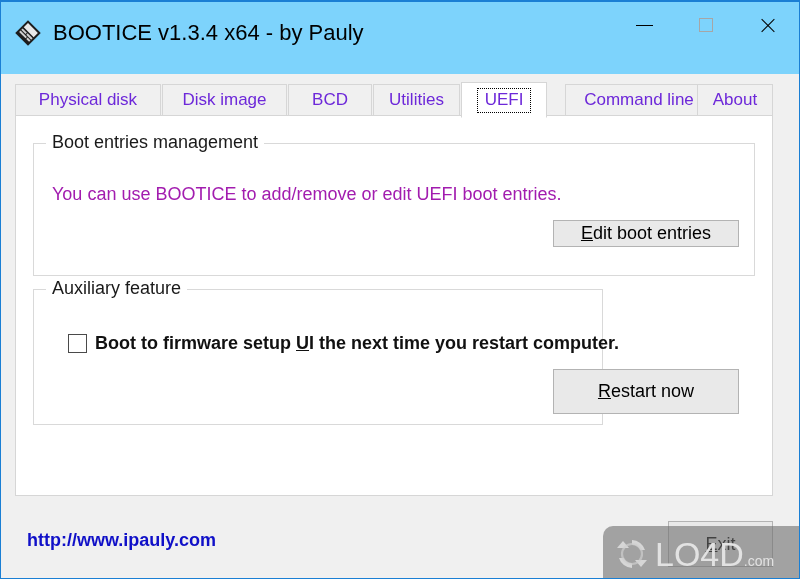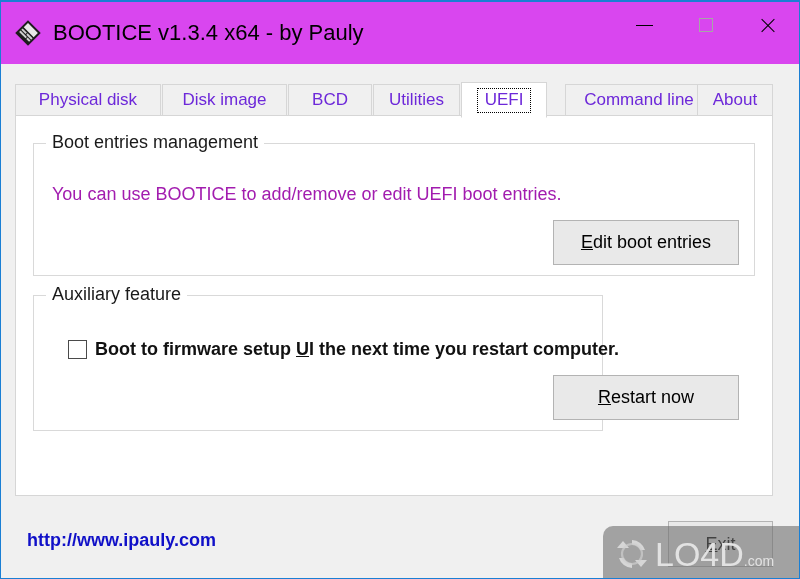--- a/index.html
+++ b/index.html
@@ -25,22 +25,22 @@
     border-top: 2px solid #1a7fd4;
     background: #f0f0f0;
     overflow: hidden;
   }
 
   
   .titlebar {
     position: absolute;
     left: 0; top: 0;
     right: 0;
-    height: 62px;
-    background: #d946ef;
+    height: 72px;
+    background: #7dd3fc;
     display: flex;
     align-items: flex-start;
   }
   .title-left {
     display: flex;
     align-items: center;
     height: 62px;
     padding-left: 12px;
     flex: 1 1 auto;
     min-width: 0;
@@ -159,21 +159,21 @@
     top: -12px;
     left: 12px;
     background: #ffffff;
     padding: 0 6px;
     font-size: 18px;
     color: #1a1a1a;
     white-space: nowrap;
   }
 
   .group-a { left: 17px; top: 27px; width: 722px; height: 133px; }
-  .group-b { left: 17px; top: 179px; width: 570px; height: 136px; }
+  .group-b { left: 17px; top: 173px; width: 570px; height: 136px; }
 
   .body-text {
     position: absolute;
     font-size: 18px;
     color: #a21caf;
     white-space: nowrap;
   }
 
   .btn {
     position: absolute;
@@ -312,21 +312,21 @@
     <div class="tab" style="left:682px;width:76px;">
       <span class="tab-label">About</span>
     </div>
   </div>
 
   <div class="tabpage">
 
     <div class="groupbox group-a">
       <span class="group-title">Boot entries management</span>
       <span class="body-text" style="left:18px; top:40px;">You can use BOOTICE to add/remove or edit UEFI boot entries.</span>
-      <button class="btn" style="left:519px; top:76px; width:186px; height:45px;text-align:right;">
+      <button class="btn" style="left:519px; top:76px; width:186px; height:27px;text-align:right;">
         <span><u>E</u><span>dit boot entries</span></span>
       </button>
     </div>
 
     <div class="groupbox group-b">
       <span class="group-title">Auxiliary feature</span>
 
       <div class="checkrow" style="left:34px; top:43px;font-weight:bold;">
         <span class="checkbox"></span>
         <span class="checkrow-label"><span>Boot to firmware setup </span><u>U</u><span>I the next time you restart computer.</span></span>

